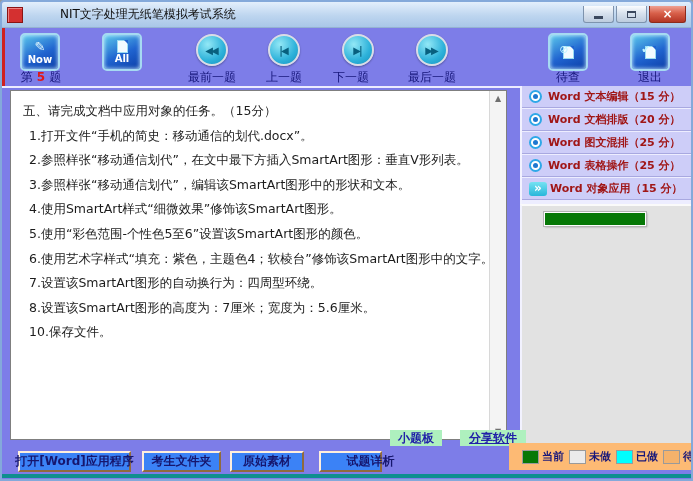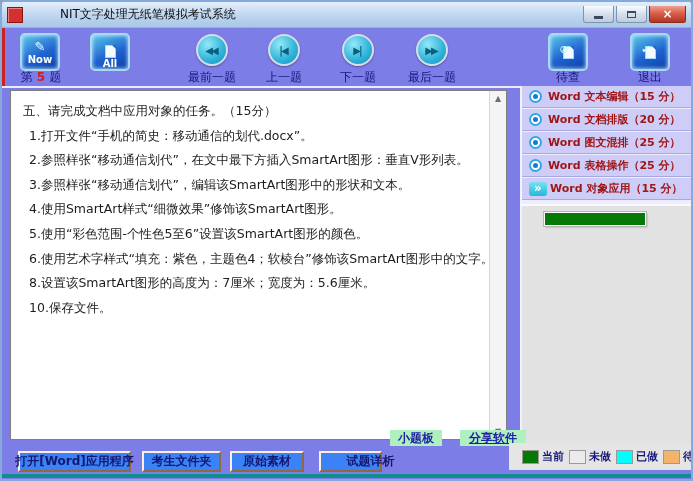--- a/index.html
+++ b/index.html
@@ -64,21 +64,21 @@
   .progress-bar{position:absolute;left:22px;top:6px;width:100px;height:12px;background:#067806;
     border:1px solid #fdfdfd;outline:1px solid #b4b4b4;box-shadow:1px 1px 2px #9a9a9a;}
   
   .bottombar{position:absolute;left:0;top:446px;right:0;height:27px;background:#7d7de8;}
   .tan-btn{position:absolute;top:449px;height:21px;background:#3b82f6;box-sizing:border-box;
     border-top:2px solid #feeedd;border-left:2px solid #feeedd;border-bottom:2px solid #8f6a3e;border-right:2px solid #8f6a3e;
     color:#16166e;font-size:12px;font-weight:bold;display:flex;align-items:center;justify-content:center;
     white-space:nowrap;cursor:default;}
   .green-chip{position:absolute;top:428px;height:16px;background:#aef0be;color:#2121a8;
     font-size:12px;font-weight:bold;text-align:center;line-height:16px;white-space:nowrap;cursor:default;}
-  .legend{position:absolute;left:507px;top:441px;width:184px;height:27px;background:#e5e5e5;
+  .legend{position:absolute;left:507px;top:441px;width:184px;height:27px;background:#fdba74;
     display:flex;align-items:center;padding-left:13px;box-sizing:border-box;}
   .legend-item{display:flex;align-items:center;margin-right:5px;}
   .legend-box{width:15px;height:12px;border:1px solid #9a9a9a;margin-right:3px;flex:none;}
   .legend-label{font-size:11px;font-weight:bold;color:#16167a;white-space:nowrap;}
   .bottom-teal{position:absolute;left:0;right:0;bottom:1px;height:4px;background:#0e8f8f;}
 </style>
 </head>
 <body>
 
 <div class="window">
@@ -100,42 +100,42 @@
   </div>
 
   <div class="red-strip"></div>
 
   <div class="sq-btn" style="left:18px;">
     <span class="glyph">✎</span>
     <span class="sq-text">Now</span>
   </div>
   <div class="tool-cap" style="left:6px;width:66px;"><span>第</span><span class="rednum">5</span><span>题</span></div>
 
-  <div class="sq-btn" style="left:88px;justify-content:flex-end;">
+  <div class="sq-btn" style="left:100px;">
     <div class="doc-shape">
         <div class="fold"></div>
       </div>
     <span class="sq-text">All</span>
   </div>
   <div class="tool-cap" style="left:76px;width:66px;margin-top:48px;"><span>共</span><span class="rednum">5</span><span>题</span></div>
 
   <div class="circle-btn" style="left:194px;">
       <span>◀◀</span>
     </div>
   <div class="tool-cap" style="left:178px;width:64px;">最前一题</div>
 
   <div class="circle-btn" style="left:266px;">
       <span>|◀</span>
     </div>
   <div class="tool-cap" style="left:252px;width:60px;">上一题</div>
 
   <div class="circle-btn" style="left:340px;">
       <span>▶|</span>
     </div>
-  <div class="tool-cap" style="left:326px;width:60px;">下一题</div>
+  <div class="tool-cap" style="left:319px;width:60px;">下一题</div>
 
   <div class="circle-btn" style="left:414px;">
       <span>▶▶</span>
     </div>
   <div class="tool-cap" style="left:398px;width:64px;">最后一题</div>
 
   <div class="sq-btn" style="left:546px;">
     <div class="doc-shape">
         <div class="fold"></div>
       <span class="doc-badge">⊘</span>
@@ -155,20 +155,21 @@
 
   <div class="qpanel">
     <div class="qtext">
       <div class="qline">五、请完成文档中应用对象的任务。（15分）</div>
       <div class="qline ind">1.打开文件“手机的简史：移动通信的划代.docx”。</div>
       <div class="qline ind">2.参照样张“移动通信划代”，在文中最下方插入SmartArt图形：垂直V形列表。</div>
       <div class="qline ind">3.参照样张“移动通信划代”，编辑该SmartArt图形中的形状和文本。</div>
       <div class="qline ind">4.使用SmartArt样式“细微效果”修饰该SmartArt图形。</div>
       <div class="qline ind">5.使用“彩色范围-个性色5至6”设置该SmartArt图形的颜色。</div>
       <div class="qline ind">6.使用艺术字样式“填充：紫色，主题色4；软棱台”修饰该SmartArt图形中的文字。</div>
+      <div class="qline ind">7.设置该SmartArt图形的自动换行为：四周型环绕。</div>
       <div class="qline ind">8.设置该SmartArt图形的高度为：7厘米；宽度为：5.6厘米。</div>
       <div class="qline ind">10.保存文件。</div>
     </div>
     <div class="qscroll">
       <div class="scroll-arrow up">▲</div>
       <div class="scroll-arrow down">▼</div>
     </div>
   </div>
 
   <div class="sidebar">

